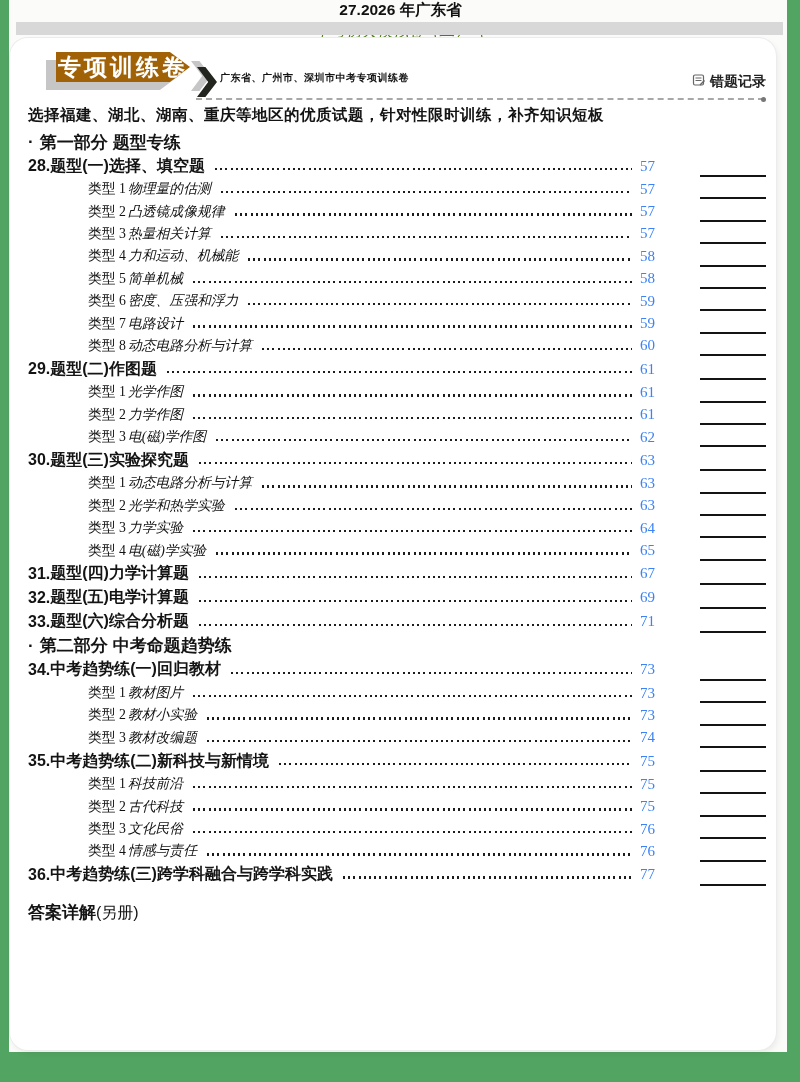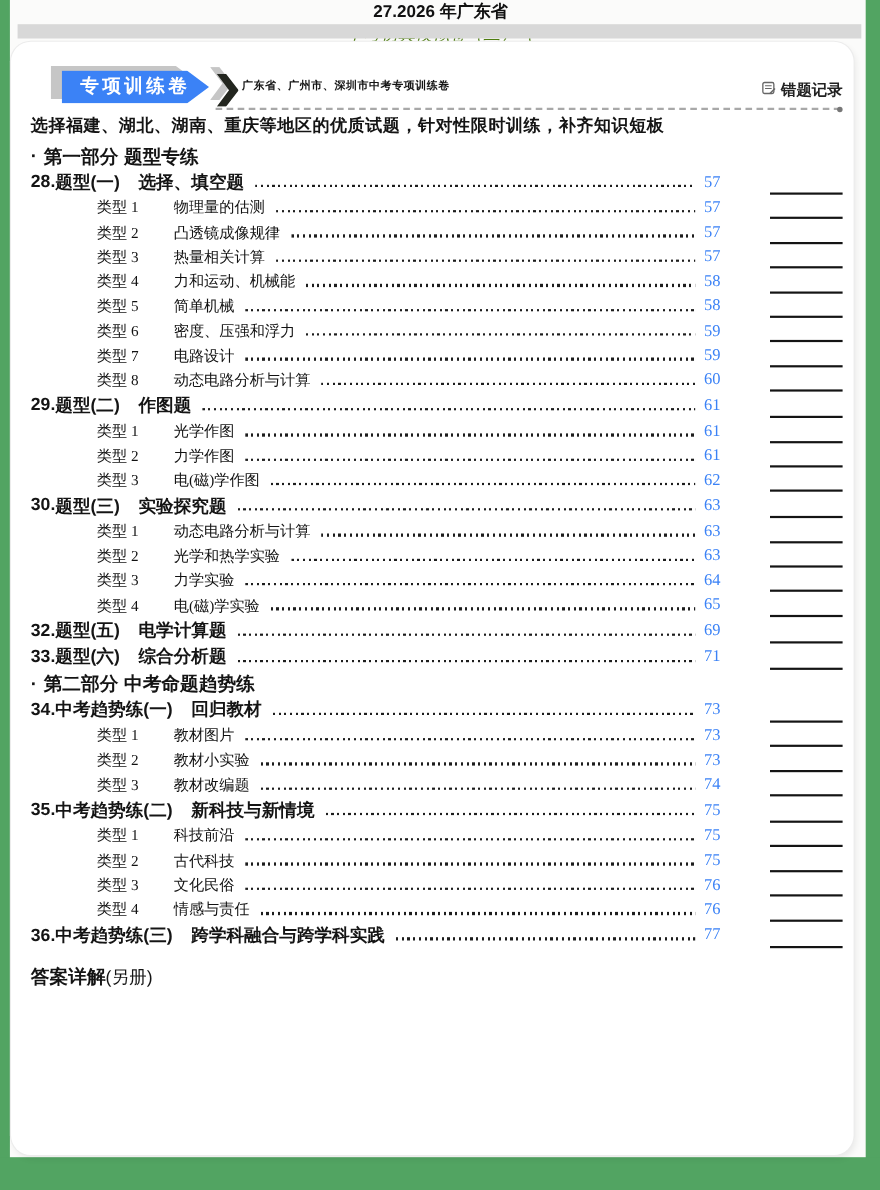--- a/index.html
+++ b/index.html
@@ -21,41 +21,41 @@
   .card{
     position:absolute;left:10px;top:38px;width:766px;height:1012px;box-sizing:border-box;
     background:#ffffff;border-radius:18px;
     box-shadow:0 0 0 1px #ececec,2px 3px 6px rgba(0,0,0,.07);
     padding:14px 10px 0 18px;
   }
   
   .header{position:relative;height:50px;}
   .ribbon{position:absolute;width:134px;height:30px;clip-path:polygon(0 0,85% 0,100% 50%,85% 100%,0 100%);}
   .ribbon.shadow{left:18px;top:8px;background:#c6c6c6;}
-  .ribbon.main{left:28px;top:12px;background:#3b82f6;color:#fff;font-weight:bold;font-size:17px;line-height:30px;text-align:center;letter-spacing:3px;}
+  .ribbon.main{left:28px;top:0;background:#a16207;color:#fff;font-weight:bold;font-size:23px;line-height:30px;text-align:center;letter-spacing:3px;}
   .chev{position:absolute;width:20px;height:30px;clip-path:polygon(0 0,42% 0,100% 50%,42% 100%,0 100%,56% 50%);}
   .chev.shadow2{left:163px;top:9px;background:#c6c6c6;}
   .chev.dark{left:169px;top:15px;background:#23261f;}
   .h-title{position:absolute;left:192px;top:19px;font-weight:bold;font-size:10px;letter-spacing:.5px;white-space:nowrap;}
   .err{position:absolute;right:0;top:21px;display:flex;gap:4px;font-weight:bold;font-size:14px;color:#222;}
   .dashed{position:absolute;left:168px;right:2px;top:46px;border-top:2px dashed #a8a8a8;}
   .end-dot{position:absolute;right:-2px;top:-3px;width:5px;height:5px;border-radius:50%;background:#777;}
   
   .strapline{height:26px;line-height:26px;font-family:"Liberation Serif","DejaVu Serif",serif;font-weight:bold;font-size:15.5px;letter-spacing:.5px;white-space:nowrap;}
   
   #toc{margin-top:2px;}
   .row{display:flex;align-items:center;white-space:nowrap;}
   .row.part{height:24px;font-weight:bold;font-size:17px;}
   .row.main{height:24px;font-weight:bold;font-size:16px;}
   .row.sub{height:22.4px;padding-left:60px;font-family:"Liberation Serif","DejaVu Serif",serif;font-size:13.8px;color:#111;}
   .bullet{margin-right:6px;}
   .ptitle{margin-left:5px;}
-  .slabel{margin-right:16px;}
-  .ttl{margin-left:17px;}
-  .row.sub .ttl{margin-left:16px;}
+  .slabel{}
+  .ttl{}
+  .row.sub .ttl{margin-left:2px;font-style:italic;}
   .dots{flex:1;align-self:center;height:2.4px;margin:0 8px 0 10px;transform:translateY(3px);
         background:repeating-linear-gradient(90deg,#1d1d1d 0 2px,transparent 2px 5.2px);}
   .pg{width:30px;font-family:"Liberation Serif","DejaVu Serif",serif;font-weight:normal;font-size:15px;color:#3b82f6;}
   .linecol{width:66px;margin-left:30px;align-self:flex-end;}
   .blank-line{display:block;width:100%;height:2px;background:#141414;margin-bottom:1px;}
   
   .answer{margin-top:14px;font-size:17px;}
   .ans-b{font-weight:bold;}
   .ans-r{font-weight:normal;font-size:16px;}
 </style>
@@ -268,20 +268,30 @@
       <div class="row sub">
         <span class="slabel">类型 4</span>
         <span class="ttl">电(磁)学实验</span>
         <span class="dots"></span>
         <span class="pg">65</span>
         <span class="linecol">
           <span class="blank-line"></span>
         </span>
       </div>
       <div class="row main">
+        <span class="num">31.</span>
+        <span class="sec">题型(四)</span>
+        <span class="ttl">力学计算题</span>
+        <span class="dots"></span>
+        <span class="pg">67</span>
+        <span class="linecol">
+          <span class="blank-line"></span>
+        </span>
+      </div>
+      <div class="row main">
         <span class="num">32.</span>
         <span class="sec">题型(五)</span>
         <span class="ttl">电学计算题</span>
         <span class="dots"></span>
         <span class="pg">69</span>
         <span class="linecol">
           <span class="blank-line"></span>
         </span>
       </div>
       <div class="row main">

